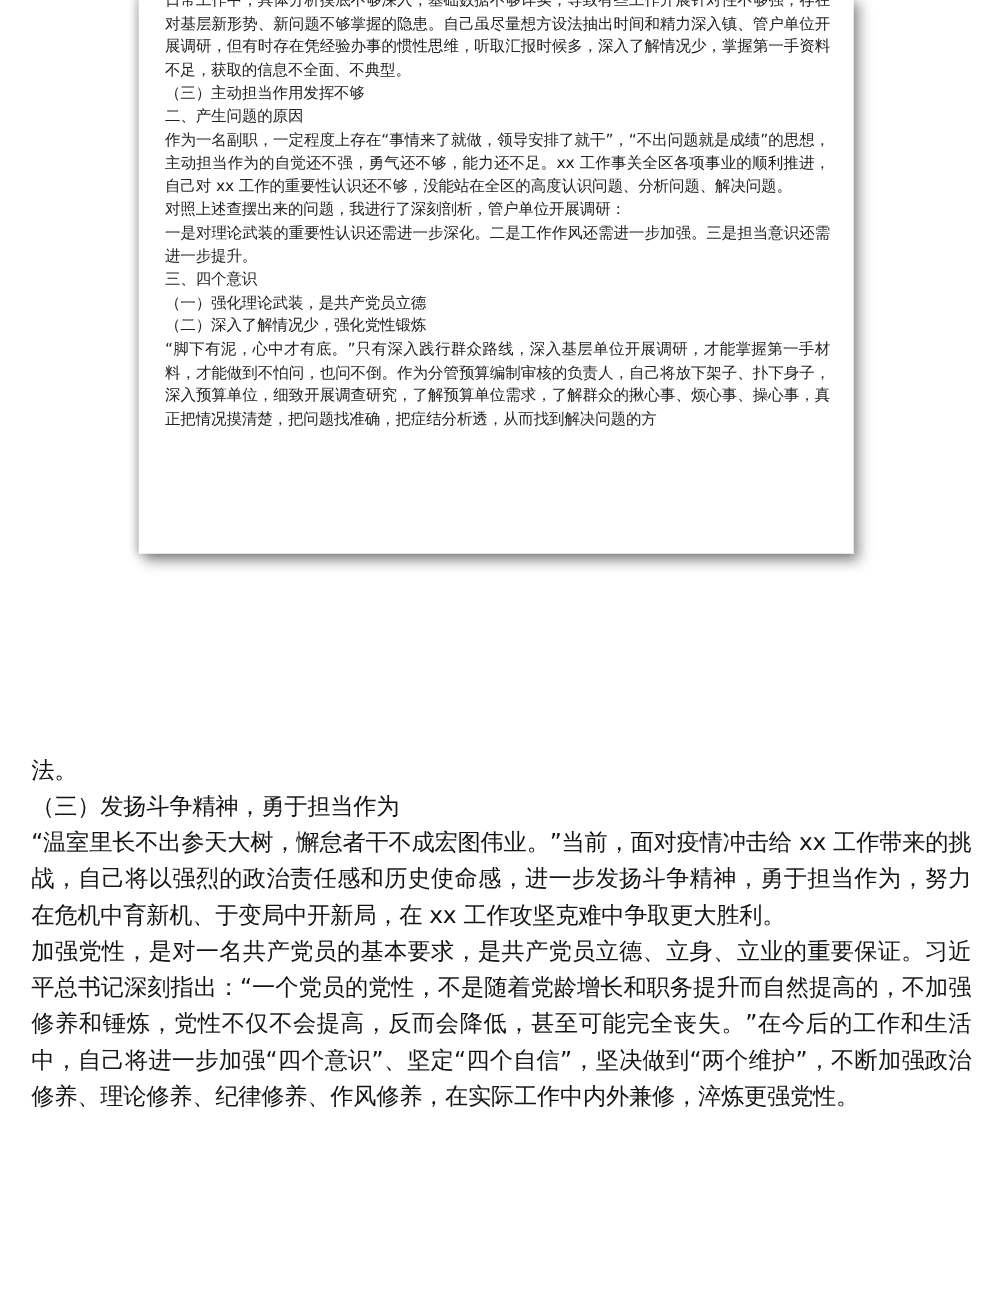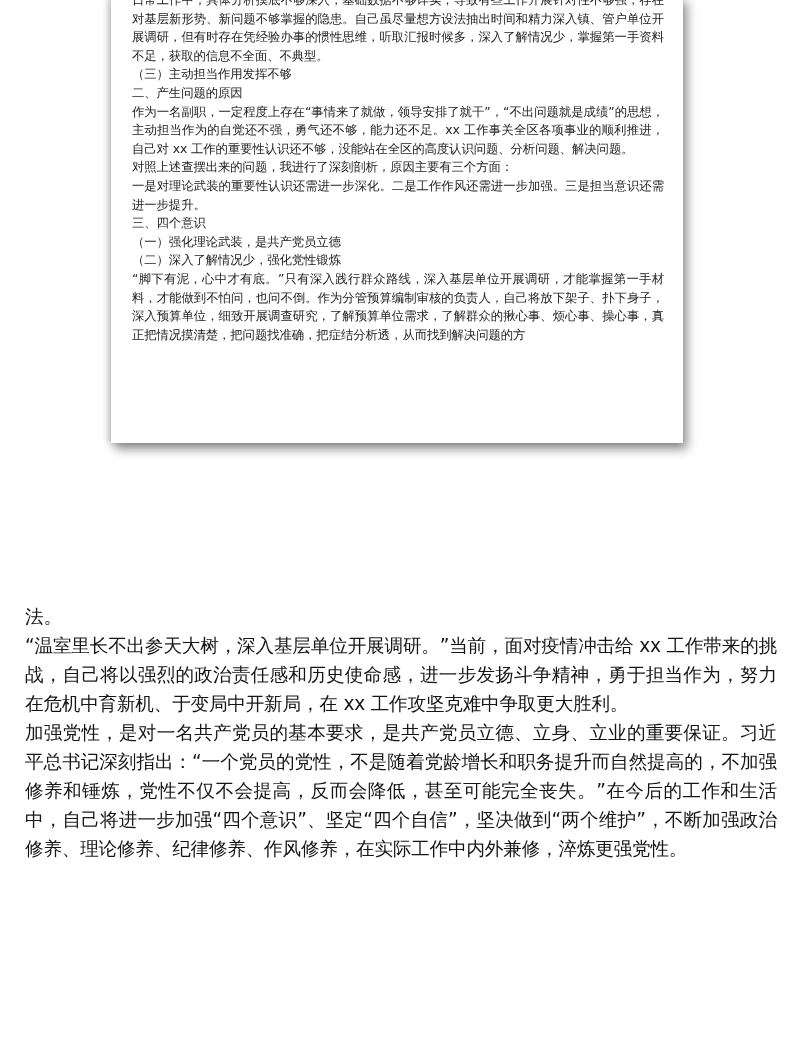--- a/index.html
+++ b/index.html
@@ -59,26 +59,27 @@
   </style>
 </head>
 <body>
 
 <div class="page-card">
   <div class="card-text">
     <p>日常工作中，具体分析摸底不够深入，基础数据不够详实，导致有些工作开展针对性不够强，存在对基层新形势、新问题不够掌握的隐患。自己虽尽量想方设法抽出时间和精力深入镇、管户单位开展调研，但有时存在凭经验办事的惯性思维，听取汇报时候多，深入了解情况少，掌握第一手资料不足，获取的信息不全面、不典型。</p>
     <p class="heading-sub">（三）主动担当作用发挥不够</p>
     <p>二、产生问题的原因</p>
     <p>作为一名副职，一定程度上存在“事情来了就做，领导安排了就干”，“不出问题就是成绩”的思想，主动担当作为的自觉还不强，勇气还不够，能力还不足。xx 工作事关全区各项事业的顺利推进，自己对 xx 工作的重要性认识还不够，没能站在全区的高度认识问题、分析问题、解决问题。</p>
-    <p>对照上述查摆出来的问题，我进行了深刻剖析，原因主要有三个方面：</p>
+    <p>对照上述查摆出来的问题，我进行了深刻剖析，管户单位开展调研：</p>
     <p>一是对理论武装的重要性认识还需进一步深化。二是工作作风还需进一步加强。三是担当意识还需进一步提升。</p>
     <p>三、四个意识</p>
     <p class="heading-sub">（一）强化理论武装，是共产党员立德</p>
     <p class="heading-sub">（二）深入了解情况少，强化党性锻炼</p>
     <p>“脚下有泥，心中才有底。”只有深入践行群众路线，深入基层单位开展调研，才能掌握第一手材料，才能做到不怕问，也问不倒。作为分管预算编制审核的负责人，自己将放下架子、扑下身子，深入预算单位，细致开展调查研究，了解预算单位需求，了解群众的揪心事、烦心事、操心事，真正把情况摸清楚，把问题找准确，把症结分析透，从而找到解决问题的方</p>
   </div>
 </div>
 
 <div class="lower-text">
   <p>法。</p>
-  <p>“温室里长不出参天大树，深入基层单位开展调研。”当前，面对疫情冲击给 xx 工作带来的挑战，自己将以强烈的政治责任感和历史使命感，进一步发扬斗争精神，勇于担当作为，努力在危机中育新机、于变局中开新局，在 xx 工作攻坚克难中争取更大胜利。</p>
+  <p>（三）发扬斗争精神，勇于担当作为</p>
+  <p>“温室里长不出参天大树，懈怠者干不成宏图伟业。”当前，面对疫情冲击给 xx 工作带来的挑战，自己将以强烈的政治责任感和历史使命感，进一步发扬斗争精神，勇于担当作为，努力在危机中育新机、于变局中开新局，在 xx 工作攻坚克难中争取更大胜利。</p>
   <p>加强党性，是对一名共产党员的基本要求，是共产党员立德、立身、立业的重要保证。习近平总书记深刻指出：“一个党员的党性，不是随着党龄增长和职务提升而自然提高的，不加强修养和锤炼，党性不仅不会提高，反而会降低，甚至可能完全丧失。”在今后的工作和生活中，自己将进一步加强“四个意识”、坚定“四个自信”，坚决做到“两个维护”，不断加强政治修养、理论修养、纪律修养、作风修养，在实际工作中内外兼修，淬炼更强党性。</p>
 </div>
 
 </body></html>

